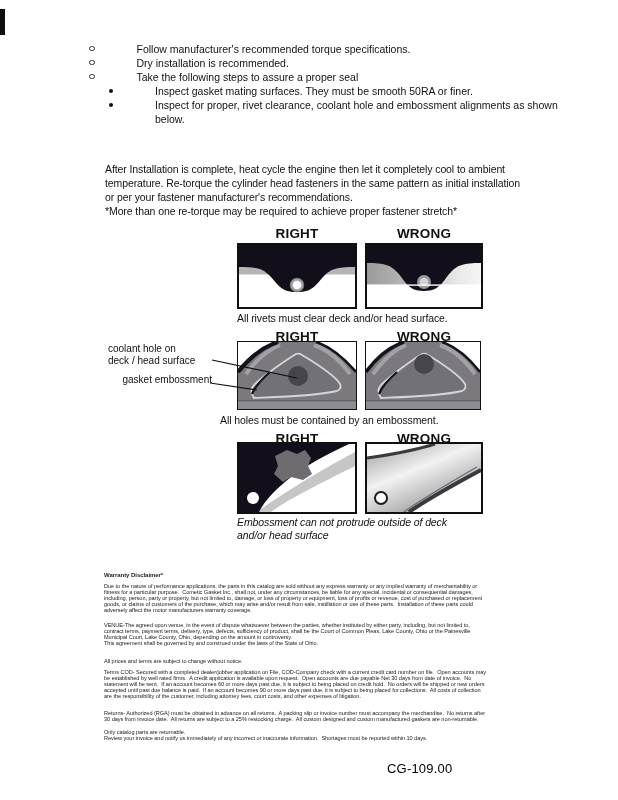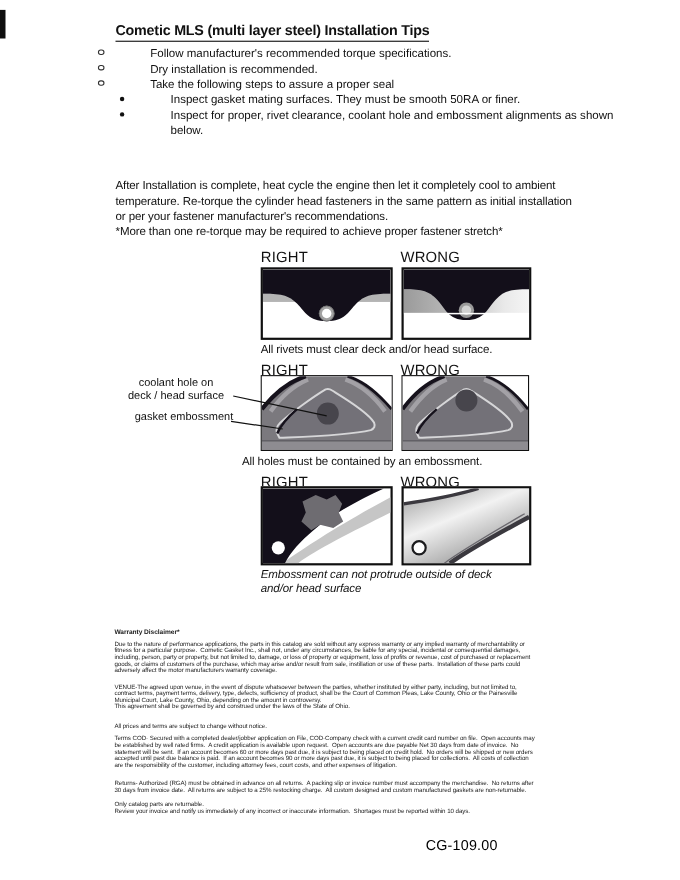--- a/index.html
+++ b/index.html
@@ -21,38 +21,38 @@
           position:relative;top:-2px;}
   .marker.open{border:1px solid #333;background:#fff;}
   .marker.filled{background:#111;width:4px;height:4px;}
 
   .body-par{font-size:10.5px;line-height:14px;letter-spacing:-0.1px;}
   #diesel-heading{left:105px;top:115px;font-size:12px;font-weight:bold;}
   #diesel-para1{left:105px;top:132px;}
   #diesel-para2{left:105px;top:162px;}
   #diesel-note{left:105px;top:204px;}
 
-  .rw-label{width:120px;font-weight:normal;font-size:13.5px;letter-spacing:0.2px;}
+  .rw-label{width:120px;text-align:center;font-weight:bold;font-size:13.5px;letter-spacing:0.2px;}
   .caption{font-size:10.5px;letter-spacing:-0.1px;line-height:13px;}
 
   .diagram-box{background:#fff;}
   .diagram-box svg{display:block;}
   .b2{border:2px solid #101010;}
   .b15{border:1.5px solid #101010;}
 
   
   #r1-right-label{left:237px;top:226px;} #r1-wrong-label{left:364px;top:226px;}
   #r1-right-box{left:237px;top:243px;}   #r1-wrong-box{left:365px;top:243px;}
   #r1-caption{left:237px;top:312px;}
 
   
   #r2-right-label{left:237px;top:329px;} #r2-wrong-label{left:364px;top:329px;}
   #r2-right-box{left:237px;top:341px;}   #r2-wrong-box{left:365px;top:341px;}
   #r2-caption{left:220px;top:414px;}
-  #ann-coolant{left:108px;top:343px;width:104px;text-align:center;font-size:10px;line-height:11.5px;}
+  #ann-coolant{left:108px;top:343px;width:104px;text-align:left;font-size:10px;line-height:11.5px;}
   #ann-embossment{left:100px;top:374px;width:112px;text-align:right;font-size:10px;}
   #leader-lines{left:210px;top:352px;pointer-events:none;}
 
   
   #r3-right-label{left:237px;top:431px;} #r3-wrong-label{left:364px;top:431px;}
   #r3-right-box{left:237px;top:442px;}   #r3-wrong-box{left:365px;top:442px;}
   #r3-caption{left:237px;top:516px;font-style:italic;}
 
   
   .fine{left:104px;font-size:5.6px;line-height:6.1px;letter-spacing:-0.05px;color:#222;}
@@ -62,21 +62,20 @@
 
   #page-number{left:387px;top:761px;font-size:13px;color:#000000;letter-spacing:0.2px;}
 </style>
 </head>
 <body>
 
 <div id="page">
 
   <div id="corner-mark" class="abs"></div>
 
-  <div id="doc-title" class="abs">Cometic MLS (multi layer steel) Installation Tips</div>
 
   <div id="tips-list" class="abs">
     <div class="tip-row">
       <span class="marker open"></span>
       <span>Follow manufacturer's recommended torque specifications.</span>
     </div>
     <div class="tip-row">
       <span class="marker open"></span>
       <span>Dry installation is recommended.</span>
     </div>

